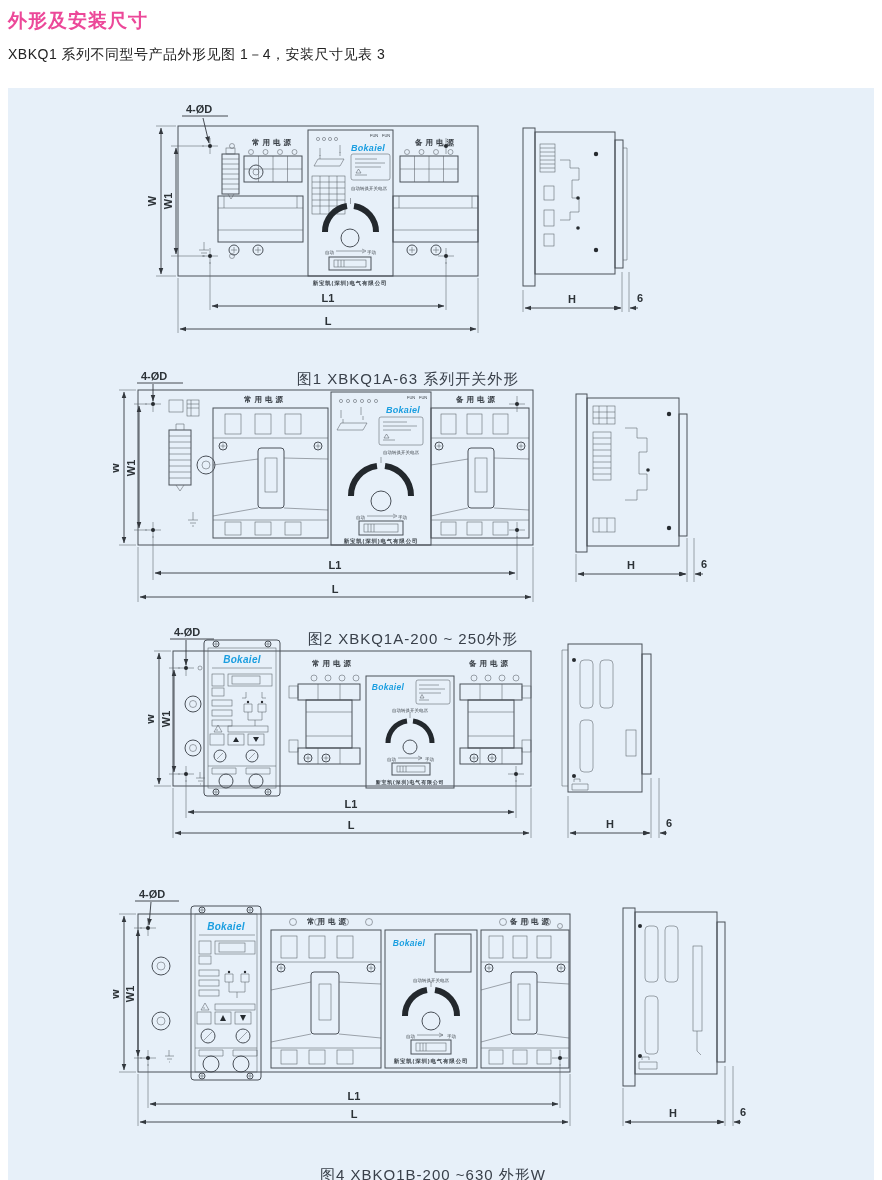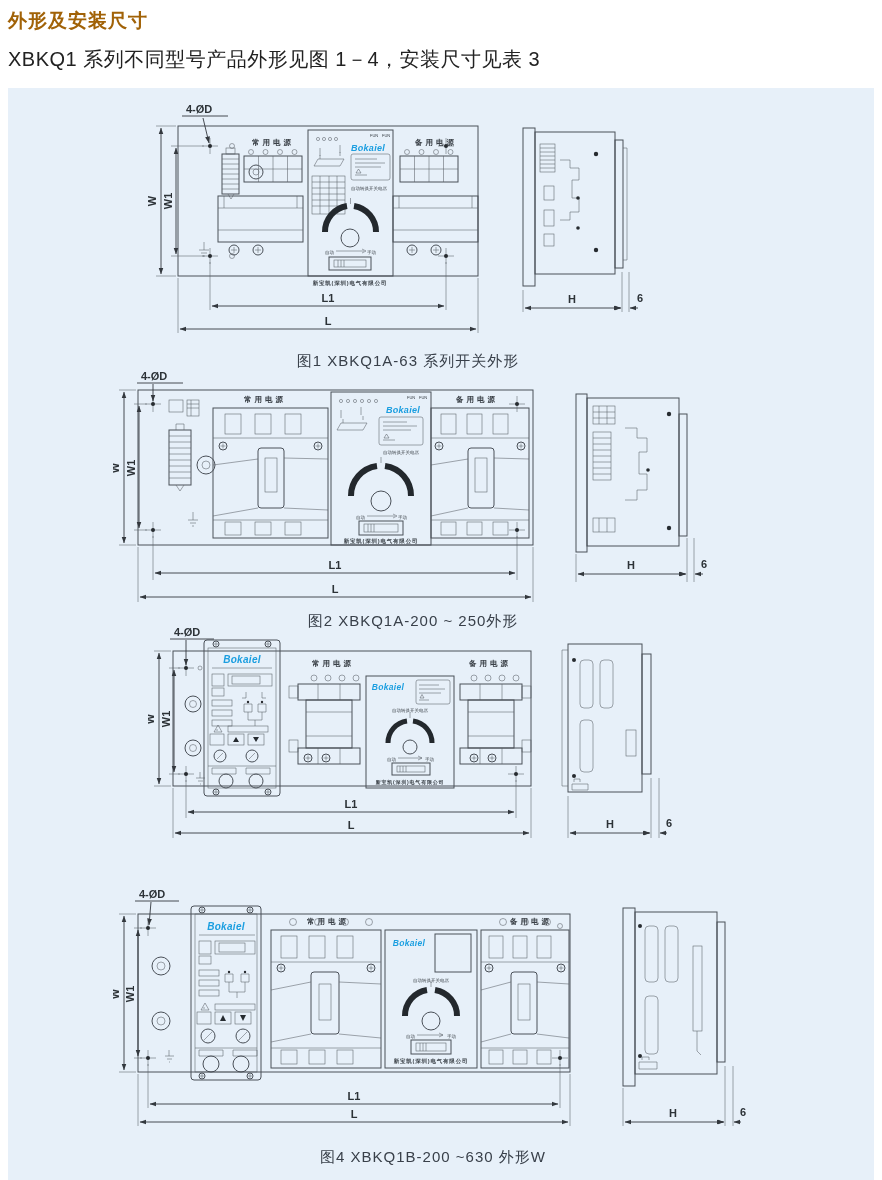--- a/index.html
+++ b/index.html
@@ -1,21 +1,21 @@
 <!DOCTYPE html>
 <html><head>
 <meta charset="utf-8">
 <style>
   html,body{margin:0;padding:0;background:#fff;}
   body{width:882px;height:1180px;position:relative;font-family:"Liberation Sans","DejaVu Sans",sans-serif;overflow:hidden;}
-  .title{position:absolute;left:8px;top:8px;font-size:19px;font-weight:bold;color:#a16207;letter-spacing:1px;font-family:Liberation Serif, serif;}
-  .intro{position:absolute;left:8px;top:46px;font-size:20px;color:#222;letter-spacing:.5px;}
+  .title{position:absolute;left:8px;top:8px;font-size:19px;font-weight:bold;color:#ec4899;letter-spacing:1px;font-family:Liberation Serif, serif;}
+  .intro{position:absolute;left:8px;top:46px;font-size:14px;color:#222;letter-spacing:.5px;}
   .panel{position:absolute;left:8px;top:88px;width:866px;height:1092px;background:#e7f0f9;}
   .fig{position:absolute;}
-  .caption{text-align:center;font-size:15px;color:#39404a;margin-top:0;letter-spacing:1px;font-weight:500;}
+  .caption{text-align:center;font-size:15px;color:#39404a;margin-top:18px;letter-spacing:1px;font-weight:500;}
   svg text{fill:#3a4047;}
   .ln{fill:none;stroke:#4a5058;stroke-width:1;}
   .lt{fill:none;stroke:#5a6067;stroke-width:.55;}
   .dm{stroke:#33383e;stroke-width:.9;fill:none;}
   .bk{fill:#262b30;stroke:none;}
   .arcx{fill:none;stroke:#23282d;stroke-width:6;}
   .dimt{font-size:11px;font-weight:bold;fill:#2c3237;}
   .cnl{font-size:7.5px;font-weight:bold;letter-spacing:3px;fill:#3a4047;}
   .brandt{font-size:9px;font-weight:bold;font-style:italic;fill:#1a9ee0;letter-spacing:.3px;}
   .tt{font-size:4.5px;fill:#3a4047;}

